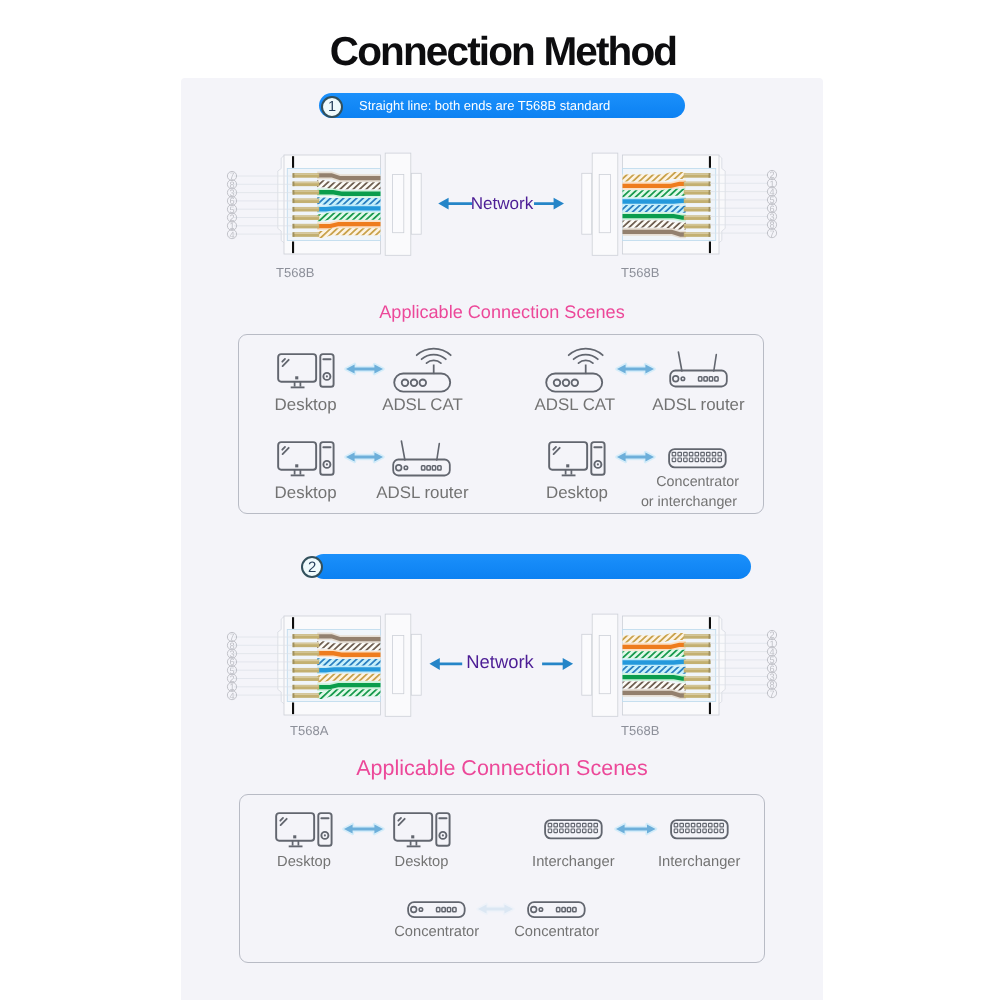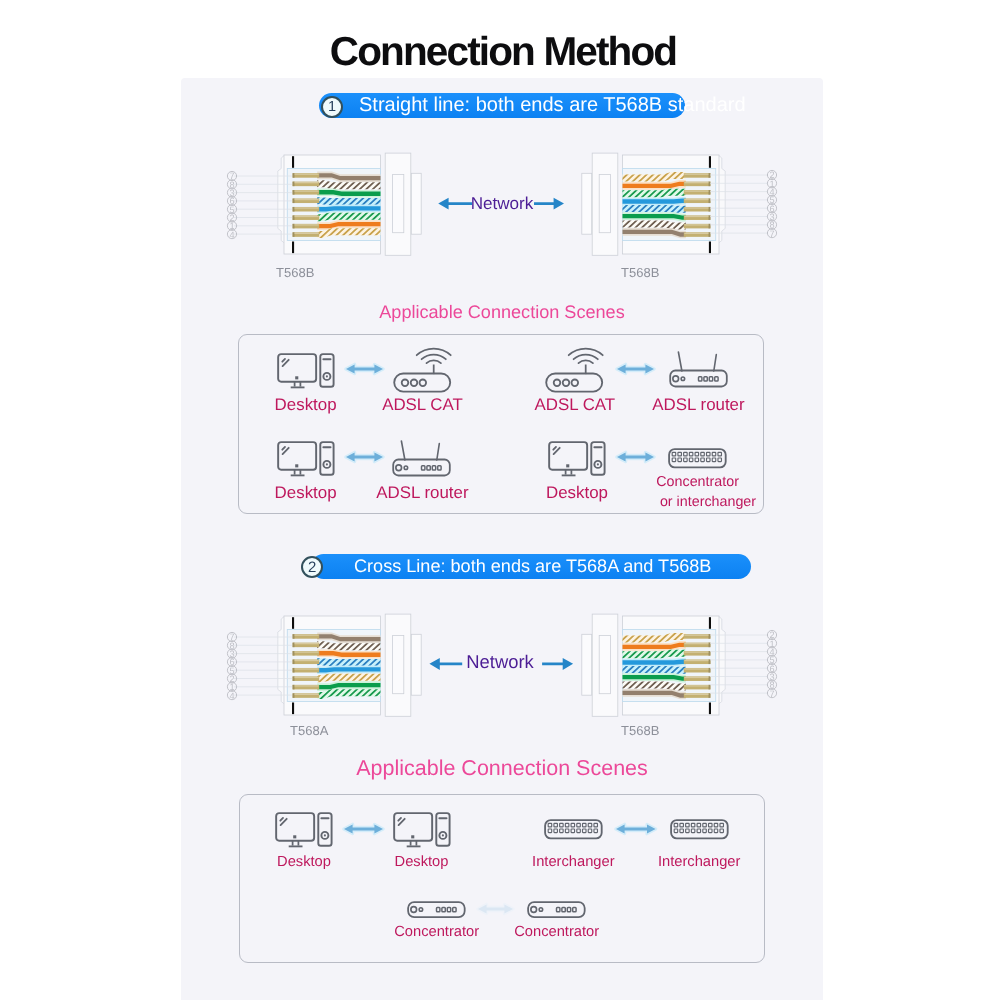--- a/index.html
+++ b/index.html
@@ -11,33 +11,33 @@
   .panel{position:absolute;left:181px;top:78px;width:642px;height:922px;background:#f4f4f9;border-radius:4px 4px 0 0;}
   .title{position:absolute;left:3px;top:28px;width:1000px;text-align:center;font-size:40.5px;font-weight:bold;color:#0d0d0f;letter-spacing:-1.85px;}
   .badge{position:absolute;border-radius:13px;background:linear-gradient(180deg,#1b90fb 0%,#0c81f2 100%);}
   .badge-text{position:absolute;color:#ffffff;white-space:nowrap;}
   .badge-num{position:absolute;border-radius:50%;background:#effafc;border:2.2px solid #32505c;box-sizing:border-box;color:#26405c;text-align:center;font-weight:normal;}
   .conn-label{position:absolute;font-size:13px;color:#8d909a;white-space:nowrap;}
   .net-label{position:absolute;font-size:17.1px;color:#4c1d95;white-space:nowrap;text-align:center;}
   .net-label.net2{font-size:18.4px;}
   .scenes-title{position:absolute;color:#ec4899;white-space:nowrap;text-align:center;}
   .scenes-box{position:absolute;border:1.4px solid #b8bbc5;border-radius:9px;box-sizing:border-box;}
-  .ico-label{position:absolute;font-size:16.9px;color:#be185d;white-space:nowrap;text-align:center;}
+  .ico-label{position:absolute;font-size:16.9px;color:#737373;white-space:nowrap;text-align:center;}
   .ico-label.small{font-size:14.3px;}
   .ico-label.small2{font-size:14.7px;}
   svg{display:block;overflow:visible;}
 </style>
 </head>
 <body>
 
 <div id="root">
 <div class="panel"></div>
 <div class="title">Connection Method</div>
 <div class="badge" style="left:319px;top:92.7px;width:366px;height:25.3px"></div>
-<div class="badge-text" style="left:359px;top:92.7px;height:15px;line-height:25.6px;font-size:20px">Straight line: both ends are T568B standard</div>
+<div class="badge-text" style="left:359px;top:92.7px;height:15px;line-height:25.6px;font-size:13px">Straight line: both ends are T568B standard</div>
 <div class="badge-num" style="left:321px;top:95.5px;width:22px;height:22px;line-height:19.5px;font-size:14.5px">1</div>
 <svg class="abs" style="left:270px;top:150px" width="175" height="112" viewBox="0 0 175 112">
       <defs>
         <pattern id="sta1" width="4.45" height="4.45" patternUnits="userSpaceOnUse" patternTransform="rotate(47)">
           <rect width="4.45" height="4.45" fill="none"></rect>
           <rect x="0" y="0" width="1.75" height="4.45" fill="#6d5d4f"></rect>
         </pattern>
         <pattern id="sta3" width="4.45" height="4.45" patternUnits="userSpaceOnUse" patternTransform="rotate(47)">
           <rect width="4.45" height="4.45" fill="none"></rect>
           <rect x="0" y="0" width="1.75" height="4.45" fill="#2a7fc0"></rect>
@@ -358,39 +358,38 @@
 <rect x="15.64" y="10.00" width="3.5" height="3.6" rx="0.5" fill="none" stroke="#62666f" stroke-width="1.15"></rect>
 <rect x="21.36" y="10.00" width="3.5" height="3.6" rx="0.5" fill="none" stroke="#62666f" stroke-width="1.15"></rect>
 <rect x="27.08" y="10.00" width="3.5" height="3.6" rx="0.5" fill="none" stroke="#62666f" stroke-width="1.15"></rect>
 <rect x="32.80" y="10.00" width="3.5" height="3.6" rx="0.5" fill="none" stroke="#62666f" stroke-width="1.15"></rect>
 <rect x="38.52" y="10.00" width="3.5" height="3.6" rx="0.5" fill="none" stroke="#62666f" stroke-width="1.15"></rect>
 <rect x="44.24" y="10.00" width="3.5" height="3.6" rx="0.5" fill="none" stroke="#62666f" stroke-width="1.15"></rect>
 <rect x="49.96" y="10.00" width="3.5" height="3.6" rx="0.5" fill="none" stroke="#62666f" stroke-width="1.15"></rect>
 </g>
     </svg>
 <div class="ico-label small" style="left:607.6px;top:474.0px;width:180px">Concentrator</div>
-<div class="ico-label small" style="left:618px;top:494.3px;width:180px">or interchanger</div>
+<div class="ico-label small" style="left:599px;top:494.3px;width:180px">or interchanger</div>
 <svg class="abs" opacity="0.80" style="left:341.0px;top:358.0px" width="47" height="22" viewBox="0 0 47 22">
       <path d="M5.0,11 L13.6,6.4 L13.6,9.5 L33.4,9.5 L33.4,6.4 L42.0,11 L33.4,15.6 L33.4,12.5 L13.6,12.5 L13.6,15.6 Z" fill="none" stroke="#cdebfa" stroke-width="3.4" stroke-linejoin="round"></path>
       <path d="M5.0,11 L13.6,6.4 L13.6,9.5 L33.4,9.5 L33.4,6.4 L42.0,11 L33.4,15.6 L33.4,12.5 L13.6,12.5 L13.6,15.6 Z" fill="#4c9ed3"></path>
     </svg>
 <svg class="abs" opacity="0.80" style="left:612.0px;top:358.0px" width="47" height="22" viewBox="0 0 47 22">
       <path d="M5.0,11 L13.6,6.4 L13.6,9.5 L33.4,9.5 L33.4,6.4 L42.0,11 L33.4,15.6 L33.4,12.5 L13.6,12.5 L13.6,15.6 Z" fill="none" stroke="#cdebfa" stroke-width="3.4" stroke-linejoin="round"></path>
       <path d="M5.0,11 L13.6,6.4 L13.6,9.5 L33.4,9.5 L33.4,6.4 L42.0,11 L33.4,15.6 L33.4,12.5 L13.6,12.5 L13.6,15.6 Z" fill="#4c9ed3"></path>
     </svg>
 <svg class="abs" opacity="0.80" style="left:341.0px;top:446.0px" width="47" height="22" viewBox="0 0 47 22">
       <path d="M5.0,11 L13.6,6.4 L13.6,9.5 L33.4,9.5 L33.4,6.4 L42.0,11 L33.4,15.6 L33.4,12.5 L13.6,12.5 L13.6,15.6 Z" fill="none" stroke="#cdebfa" stroke-width="3.4" stroke-linejoin="round"></path>
       <path d="M5.0,11 L13.6,6.4 L13.6,9.5 L33.4,9.5 L33.4,6.4 L42.0,11 L33.4,15.6 L33.4,12.5 L13.6,12.5 L13.6,15.6 Z" fill="#4c9ed3"></path>
     </svg>
 <svg class="abs" opacity="0.80" style="left:612.0px;top:446.0px" width="47" height="22" viewBox="0 0 47 22">
       <path d="M5.0,11 L13.6,6.4 L13.6,9.5 L33.4,9.5 L33.4,6.4 L42.0,11 L33.4,15.6 L33.4,12.5 L13.6,12.5 L13.6,15.6 Z" fill="none" stroke="#cdebfa" stroke-width="3.4" stroke-linejoin="round"></path>
       <path d="M5.0,11 L13.6,6.4 L13.6,9.5 L33.4,9.5 L33.4,6.4 L42.0,11 L33.4,15.6 L33.4,12.5 L13.6,12.5 L13.6,15.6 Z" fill="#4c9ed3"></path>
     </svg>
 <div class="badge" style="left:311px;top:553.9px;width:440px;height:24.9px"></div>
-<div class="badge-text" style="left:354px;top:553.9px;height:24.9px;line-height:25.6px;font-size:18.1px">Cross Line: both ends are T568A and T568B</div>
 <div class="badge-num" style="left:300.8px;top:555.5px;width:22.6px;height:22.6px;line-height:20px;font-size:15px">2</div>
 <svg class="abs" style="left:270px;top:610.8px" width="175" height="112" viewBox="0 0 175 112">
       <defs>
         <pattern id="stc1" width="4.45" height="4.45" patternUnits="userSpaceOnUse" patternTransform="rotate(47)">
           <rect width="4.45" height="4.45" fill="none"></rect>
           <rect x="0" y="0" width="1.75" height="4.45" fill="#6d5d4f"></rect>
         </pattern>
         <pattern id="stc3" width="4.45" height="4.45" patternUnits="userSpaceOnUse" patternTransform="rotate(47)">
           <rect width="4.45" height="4.45" fill="none"></rect>
           <rect x="0" y="0" width="1.75" height="4.45" fill="#2a7fc0"></rect>

